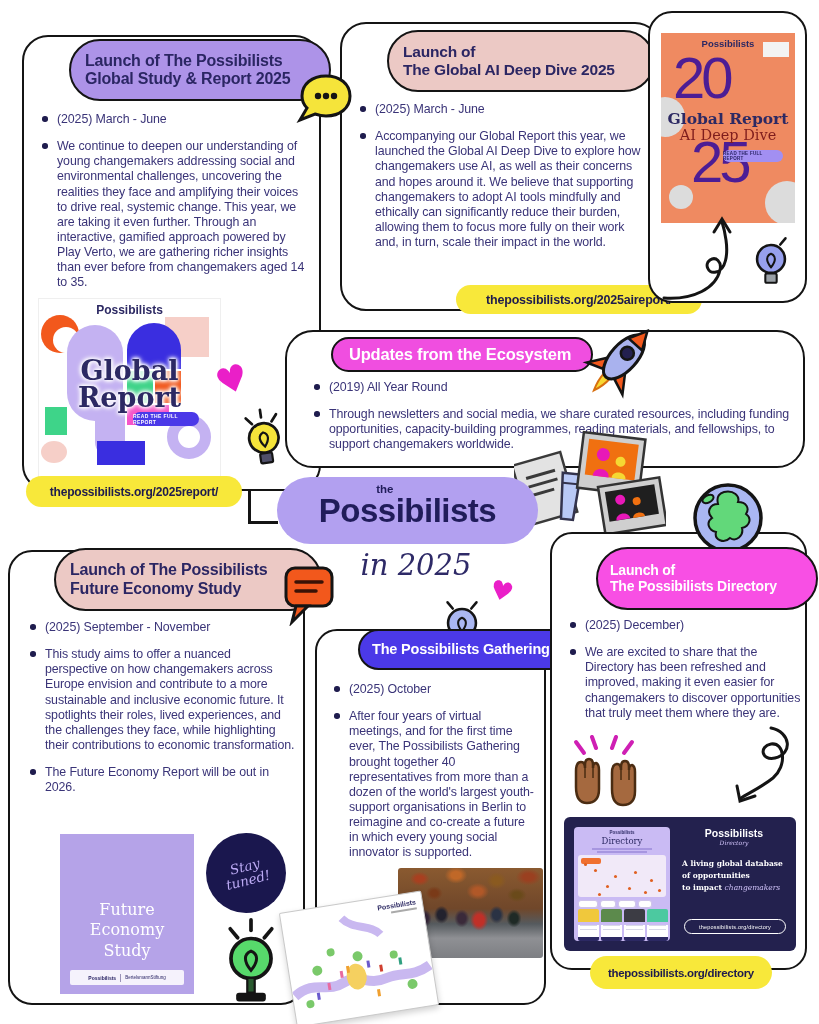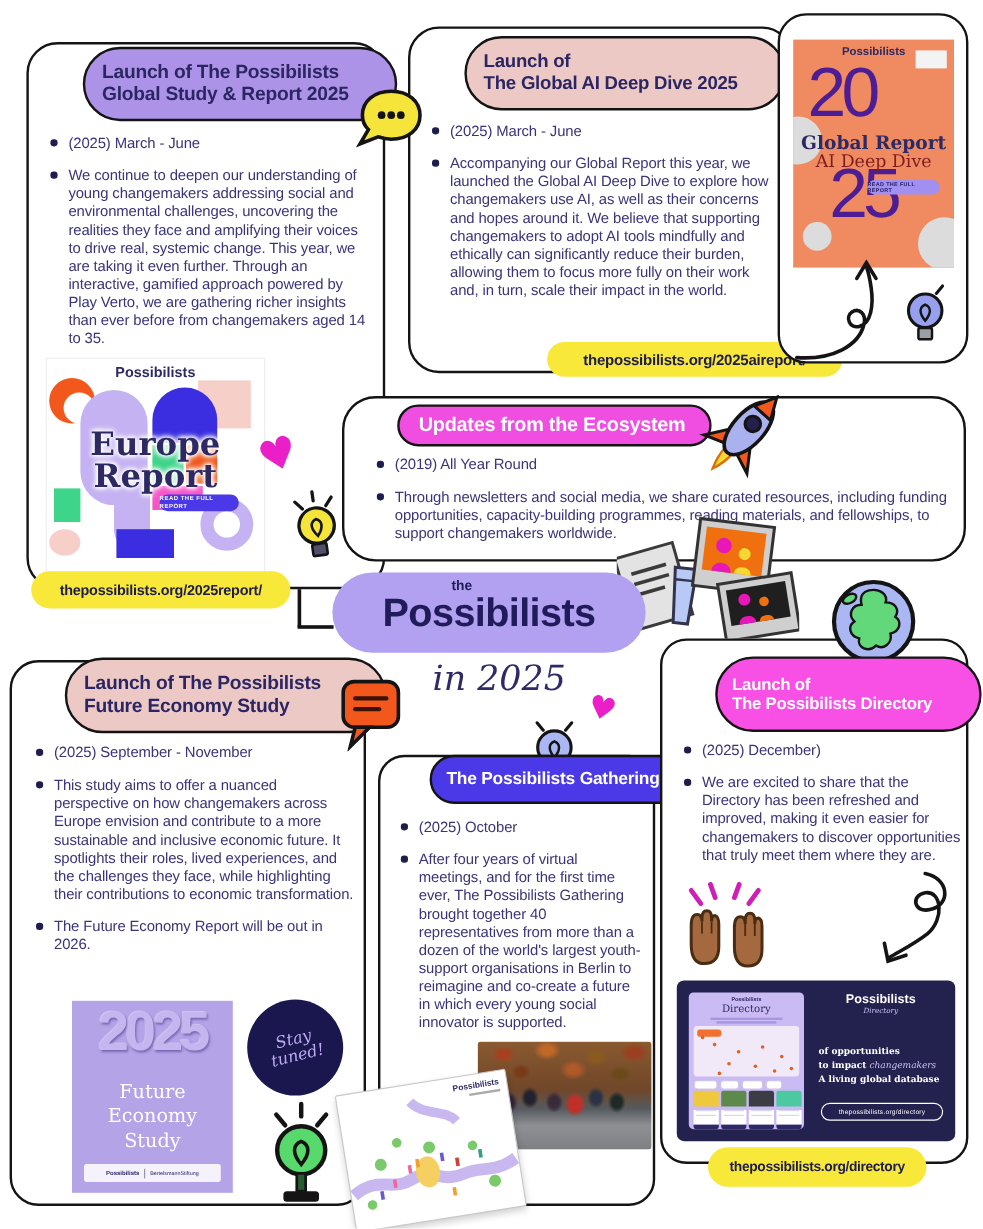--- a/index.html
+++ b/index.html
@@ -133,21 +133,21 @@
     <div class="shape" style="left:88px;top:24px;width:54px;height:46px;background:#3a2ee0;border-radius:27px 27px 0 0;"></div>
     <div class="shape" style="left:88px;top:72px;width:26px;height:32px;background:#3ed489;"></div>
     <div class="shape" style="left:116px;top:72px;width:26px;height:32px;background:#f2581c;"></div>
     <div class="shape" style="left:88px;top:106px;width:42px;height:20px;background:#f655c9;"></div>
     <div class="shape" style="left:56px;top:106px;width:30px;height:52px;background:#c4b2f2;border-radius:0 0 15px 15px;"></div>
     <div class="shape" style="left:58px;top:142px;width:48px;height:24px;background:#3a2ee0;"></div>
     <div class="shape" style="left:6px;top:108px;width:22px;height:28px;background:#3ed489;"></div>
     <div class="shape" style="left:2px;top:142px;width:26px;height:22px;background:#f6cfc8;border-radius:50%;"></div>
     <div class="shape" style="left:128px;top:116px;width:22px;height:22px;border:11px solid #c4b2f2;border-radius:50%;"></div>
     <div class="brand">Possibilists</div>
-    <div class="title serif">Europe
+    <div class="title serif">Global
 Report</div>
     <div class="readbtn">READ THE FULL REPORT</div>
   </div>
   <div class="urlpill" style="left:26px;top:476px;width:216px;height:31px;font-size:12px;">thepossibilists.org/2025report/</div>
 
   <div class="card" style="left:340px;top:22px;width:321px;height:289px;"></div>
   <div class="hpill" style="left:347px;top:30px;width:268px;height:62px;padding:0 14px;background:#ecc9c5;font-size:15.5px;">
     <span>Launch of
 The Global AI Deep Dive 2025</span>
   </div>
@@ -238,21 +238,20 @@
   <div class="hpill" style="left:14px;top:548px;width:268px;height:63px;padding:0 14px;background:#ecc9c5;font-size:16px;">
     <span>Launch of The Possibilists
 Future Economy Study</span>
   </div>
   <div class="bullets" style="left:28px;top:620px;width:268px;">
     <div class="bullet">(2025) September - November</div>
     <div class="bullet">This study aims to offer a nuanced perspective on how changemakers across Europe envision and contribute to a more sustainable and inclusive economic future. It spotlights their roles, lived experiences, and the challenges they face, while highlighting their contributions to economic transformation.</div>
     <div class="bullet">The Future Economy Report will be out in 2026.</div>
   </div>
   <div id="cover-future">
-    <div class="yr">2025</div>
     <div class="title serif">Future
 Economy
 Study</div>
     <div class="foot">
       <span class="p1">Possibilists</span>
       <span class="dv"></span>
       <span class="p2">BertelsmannStiftung</span>
     </div>
   </div>
   <div id="stay">
@@ -394,21 +393,21 @@
             <div class="mbody">
               <i></i>
               <i></i>
             </div>
             <div class="mfoot"></div>
         </div>
       </div>
     </div>
     <div class="r-logo">Possibilists</div>
     <div class="r-logo-sub script">Directory</div>
-    <div class="hl serif" style="top:42px;margin-top:36px;">A living global database</div>
+    <div class="hl serif" style="top:42px;">A living global database</div>
     <div class="hl serif" style="top:54px;">of opportunities</div>
     <div class="hl serif" style="top:66px;">
       <span>to impact </span><span class="sc script">changemakers</span>
     </div>
     <div class="r-btn">thepossibilists.org/directory</div>
   </div>
   <div class="urlpill" style="left:590px;top:956px;width:182px;height:33px;font-size:11.5px;letter-spacing:-0.3px;">thepossibilists.org/directory</div>
 
   <svg class="abs" style="left:292px;top:70px;width:64px;height:60px;" viewBox="0 0 64 60">
     <path d="M34 6 C48 6 58 14 58 26 C58 38 48 46 34 46 C30 46 26 45 23 44 L8 50 L15 38 C12 35 10 31 10 26 C10 14 20 6 34 6 Z" fill="#f5e43a" stroke="#141414" stroke-width="3"></path>

